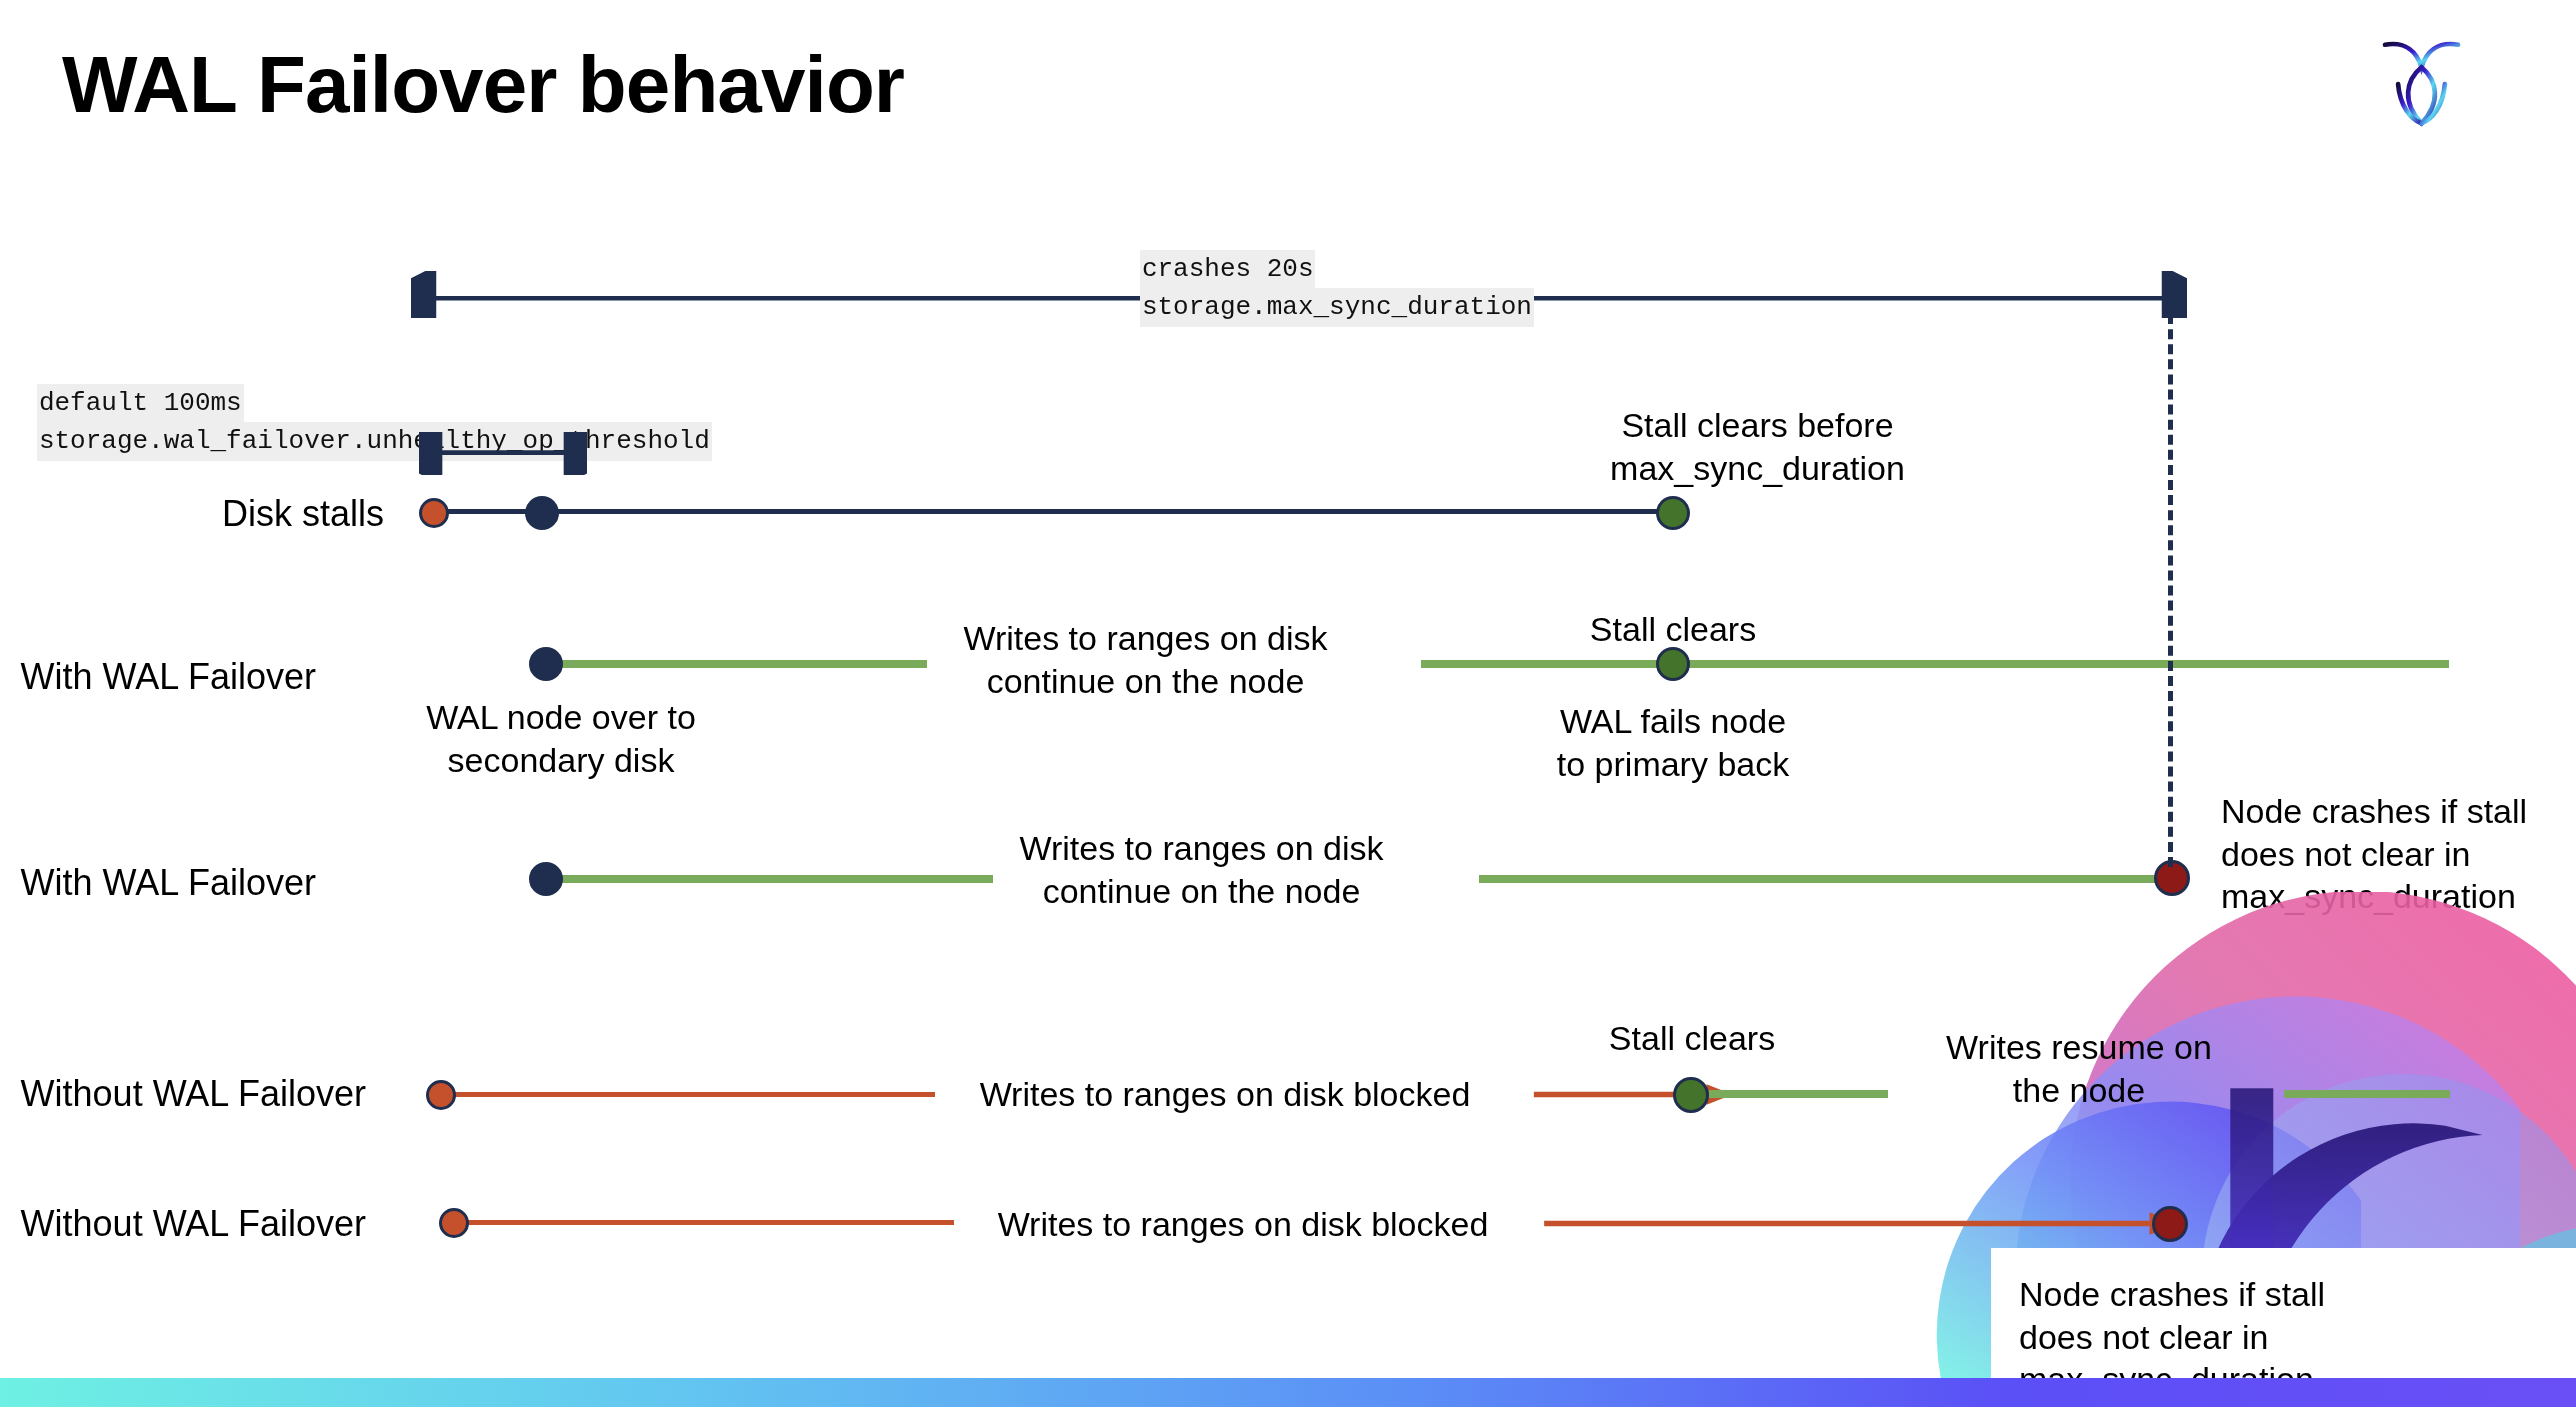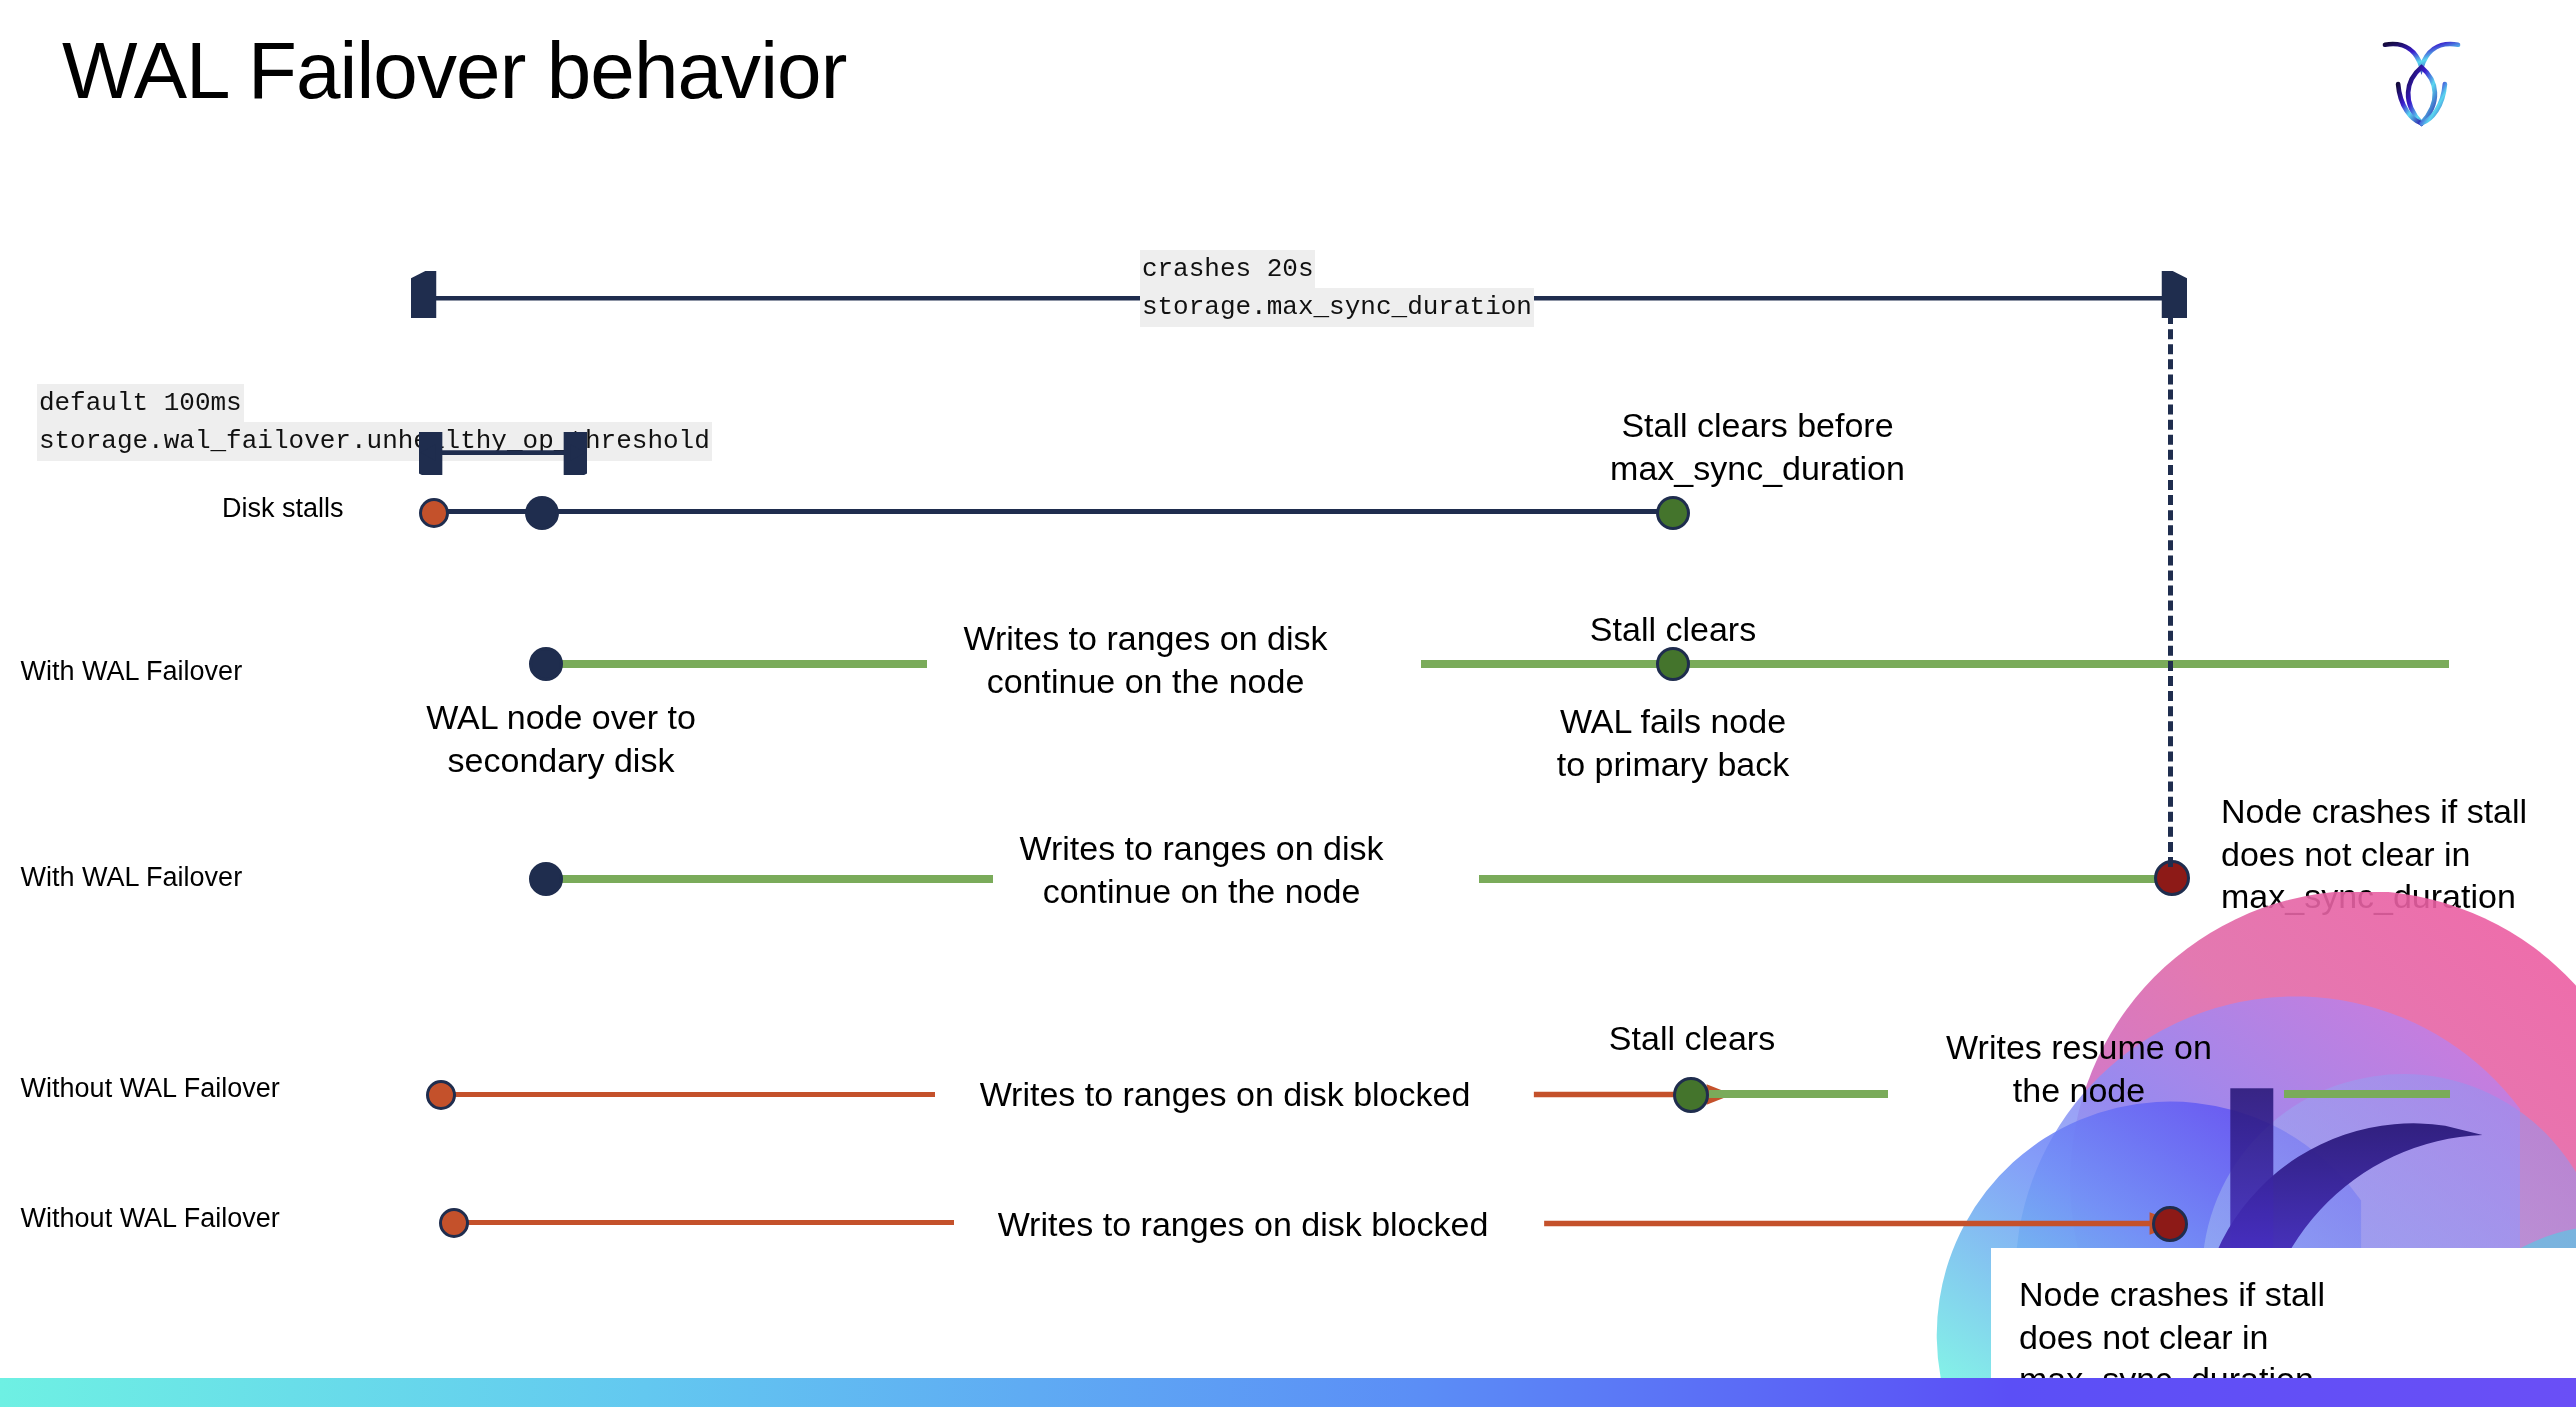--- a/index.html
+++ b/index.html
@@ -1,35 +1,35 @@
 <!DOCTYPE html>
 <html style="font-size:15px"><head>
 <meta charset="utf-8">
 <style>
   html,body{margin:0;padding:0;background:#fff;}
   body{width:2576px;height:1408px;position:relative;overflow:hidden;
        font-family:"Liberation Sans","DejaVu Sans",sans-serif;color:#000;}
   .abs{position:absolute;}
 
   
-  #page-title{left:62px;top:31px;font-size:80px;font-weight:normal;letter-spacing:-0.9px;
+  #page-title{left:62px;top:45px;font-size:80px;font-weight:bold;letter-spacing:-0.9px;
               line-height:1.0;white-space:nowrap;}
 
   
   #brand-logo{right:103px;top:26px;width:103px;height:103px;}
 
   
   .code-chip{font-family:"Liberation Mono","DejaVu Sans Mono",monospace;
              font-size:26px;background:#eeeeee;color:#111;line-height:1.48;
              white-space:nowrap;display:inline-block;padding:0 1.9px;}
 
   
   .ann{font-size:34px;line-height:1.25;color:#000;text-align:center;white-space:nowrap;}
   .ann.left{text-align:left;white-space:normal;}
-  .row-label{font-size:27px;color:#000;white-space:nowrap;}
+  .row-label{font-size:36px;color:#000;white-space:nowrap;}
 
   
   .seg{position:absolute;height:6.5px;border-radius:0;}
   .seg.navy{background:#1f2d4e;height:4.7px;}
   .seg.green{background:#7aab5a;height:8.4px;}
   .seg.orange{background:#c4512b;height:4.7px;}
 
   .dot{position:absolute;border-radius:50%;box-sizing:border-box;
        border:3.7px solid #1f2d4e;}
   .dot.orange{background:#c4512b;}

